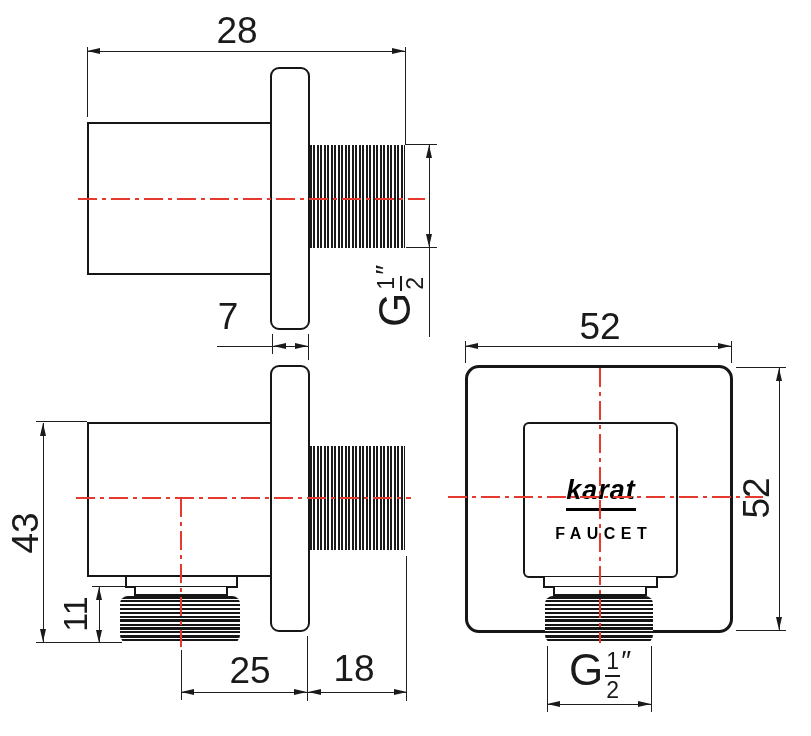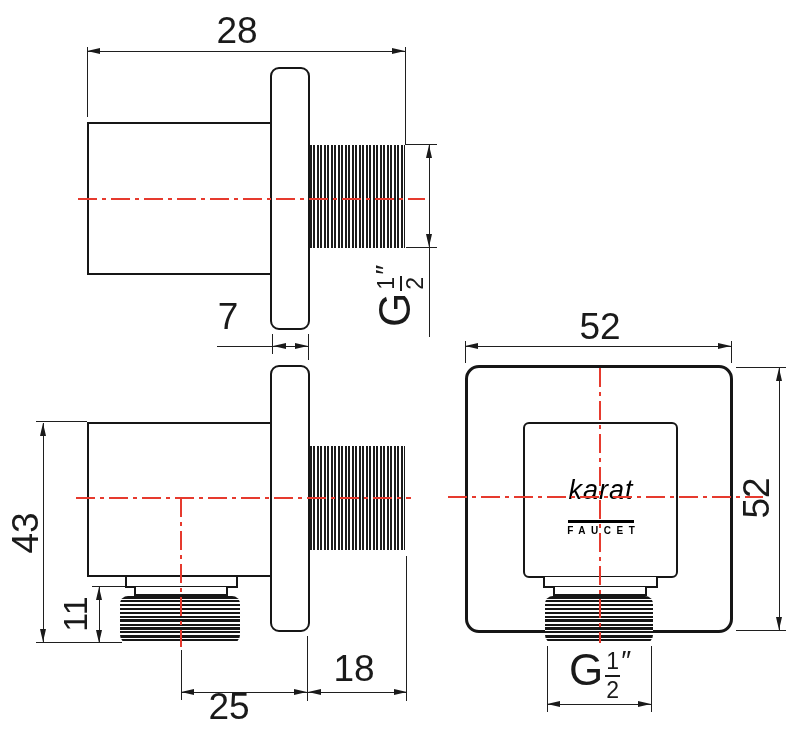--- a/index.html
+++ b/index.html
@@ -31,22 +31,22 @@
   .num{position:absolute;font-size:37px;line-height:1;text-align:center;color:#1a1a1a;}
   .rot{display:flex;align-items:center;justify-content:center;transform:rotate(-90deg);}
   .glabel{position:absolute;display:flex;align-items:flex-start;justify-content:center;color:#1a1a1a;}
   .glabel .g{font-size:44px;line-height:0.9;}
   .gfrac{display:inline-flex;flex-direction:column;align-items:center;margin:0 1px 0 2px;}
   .gfrac .fn,.gfrac .fd{font-size:23px;line-height:1;}
   .gfrac .fbar{width:15px;height:2.5px;background:#1a1a1a;margin:1.5px 0;}
   .glabel .unit{font-size:28px;line-height:1;margin-top:-3px;}
   
   .logo{position:absolute;display:flex;flex-direction:column;align-items:center;color:#000;}
-  .logo .brand{font-size:27px;font-weight:400;letter-spacing:1px;line-height:1;border-bottom:3.5px solid #000;padding-bottom:16px;font-style:italic;}
-  .logo .sub{font-size:10px;font-weight:700;letter-spacing:5.5px;margin-top:2px;text-indent:5.5px;}
+  .logo .brand{font-size:27px;font-weight:700;letter-spacing:1px;line-height:1;border-bottom:3.5px solid #000;padding-bottom:4px;font-style:italic;}
+  .logo .sub{font-size:16px;font-weight:700;letter-spacing:5.5px;margin-top:14px;text-indent:5.5px;}
 </style>
 </head>
 <body>
 
 <div class="canvas">
 
   <div class="ol" style="left:87px;top:122px;width:185px;height:153px;"></div>
   <div class="thr-h" style="left:310px;top:145px;width:95px;height:103px;"></div>
   <div class="ol r9" style="left:270px;top:67px;width:40px;height:263px;"></div>
   <div class="cl-h" style="left:78px;top:198px;width:347px;"></div>
@@ -101,21 +101,21 @@
   <div class="ar ar-u" style="left:96px;top:587px;"></div>
   <div class="ar ar-d" style="left:96px;top:630px;"></div>
   <div class="num rot" style="left:35px;top:596px;width:80px;height:36px;font-size:34px;">11</div>
 
   <div class="dv" style="left:181px;top:650px;height:50px;"></div>
   <div class="dv" style="left:307px;top:636px;height:65px;"></div>
   <div class="dv" style="left:406px;top:556px;height:145px;"></div>
   <div class="dh" style="left:181px;top:692px;width:127px;"></div>
   <div class="ar ar-l" style="left:181px;top:689px;"></div>
   <div class="ar ar-r" style="left:294px;top:689px;"></div>
-  <div class="num" style="left:199px;top:652px;width:60px;margin-top:36px;">25</div>
+  <div class="num" style="left:220px;top:652px;width:60px;">25</div>
   <div class="dh" style="left:308px;top:692px;width:99px;"></div>
   <div class="ar ar-l" style="left:308px;top:689px;"></div>
   <div class="ar ar-r" style="left:394px;top:689px;"></div>
   <div class="num" style="left:324px;top:650px;width:60px;">18</div>
 
   <div class="ol r14" style="left:465px;top:365px;width:268px;height:268px;border-width:3px;"></div>
   <div class="ol r6" style="left:523px;top:422px;width:155px;height:156px;"></div>
   <div class="neck" style="left:543px;top:577px;width:115px;height:11px;"></div>
   <div class="neck" style="left:553px;top:587px;width:94px;height:9px;"></div>
   <div class="thr-v" style="left:545px;top:596px;width:108px;height:47px;"></div>

